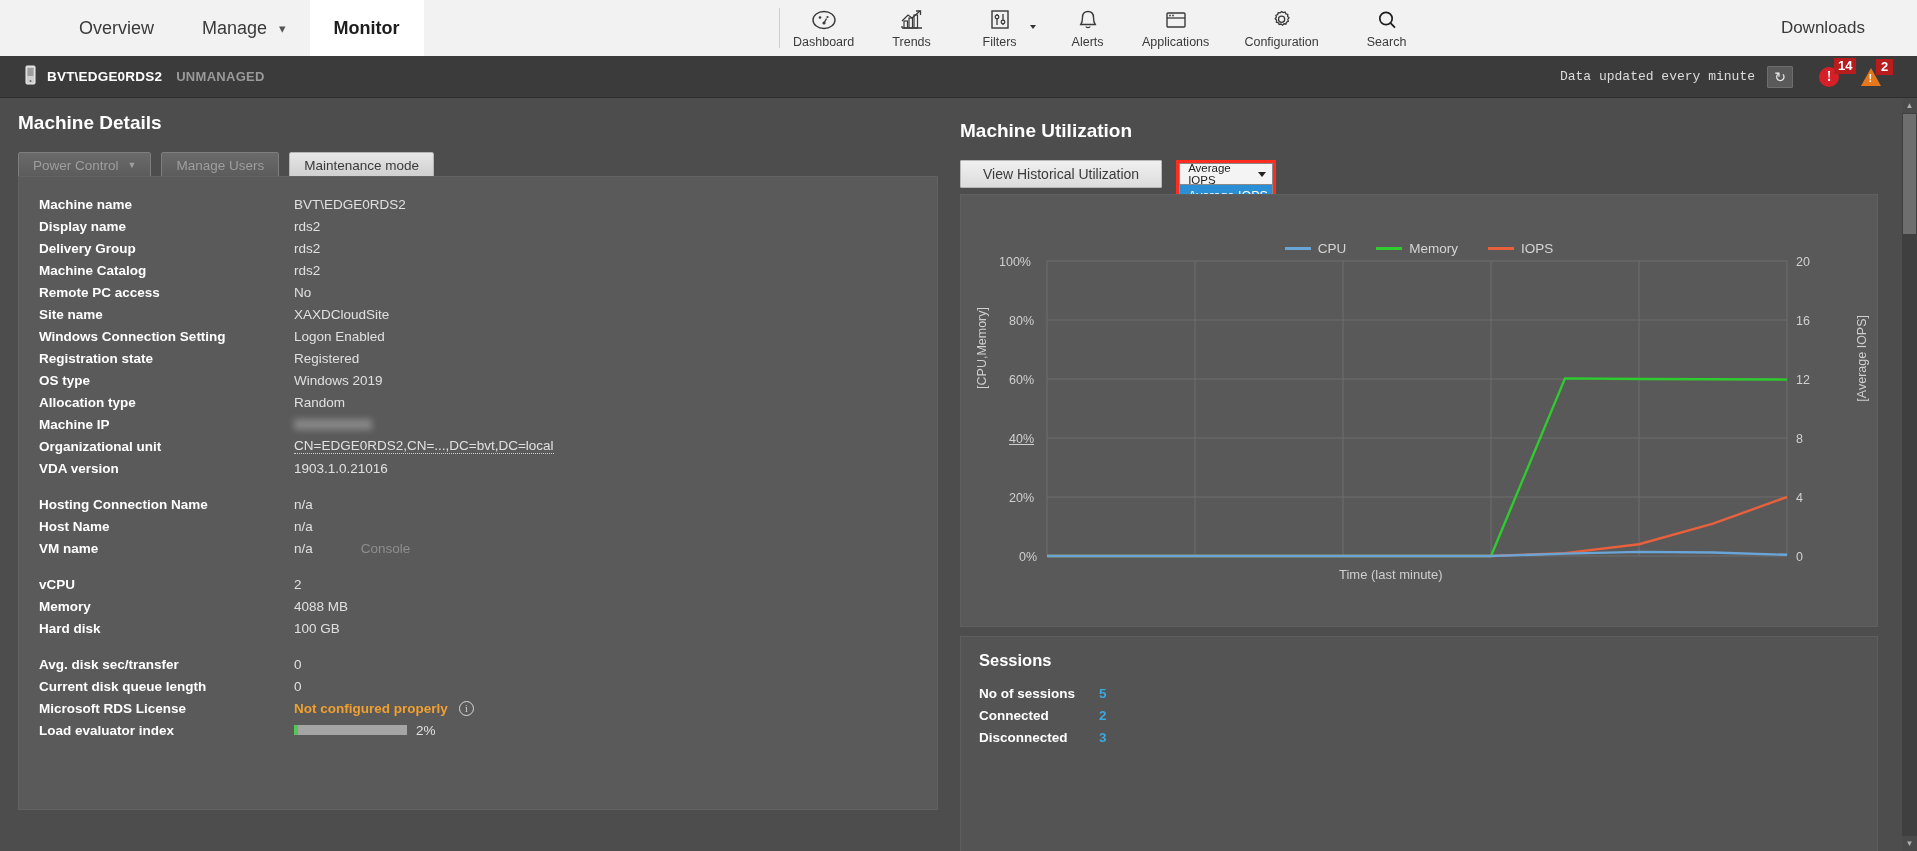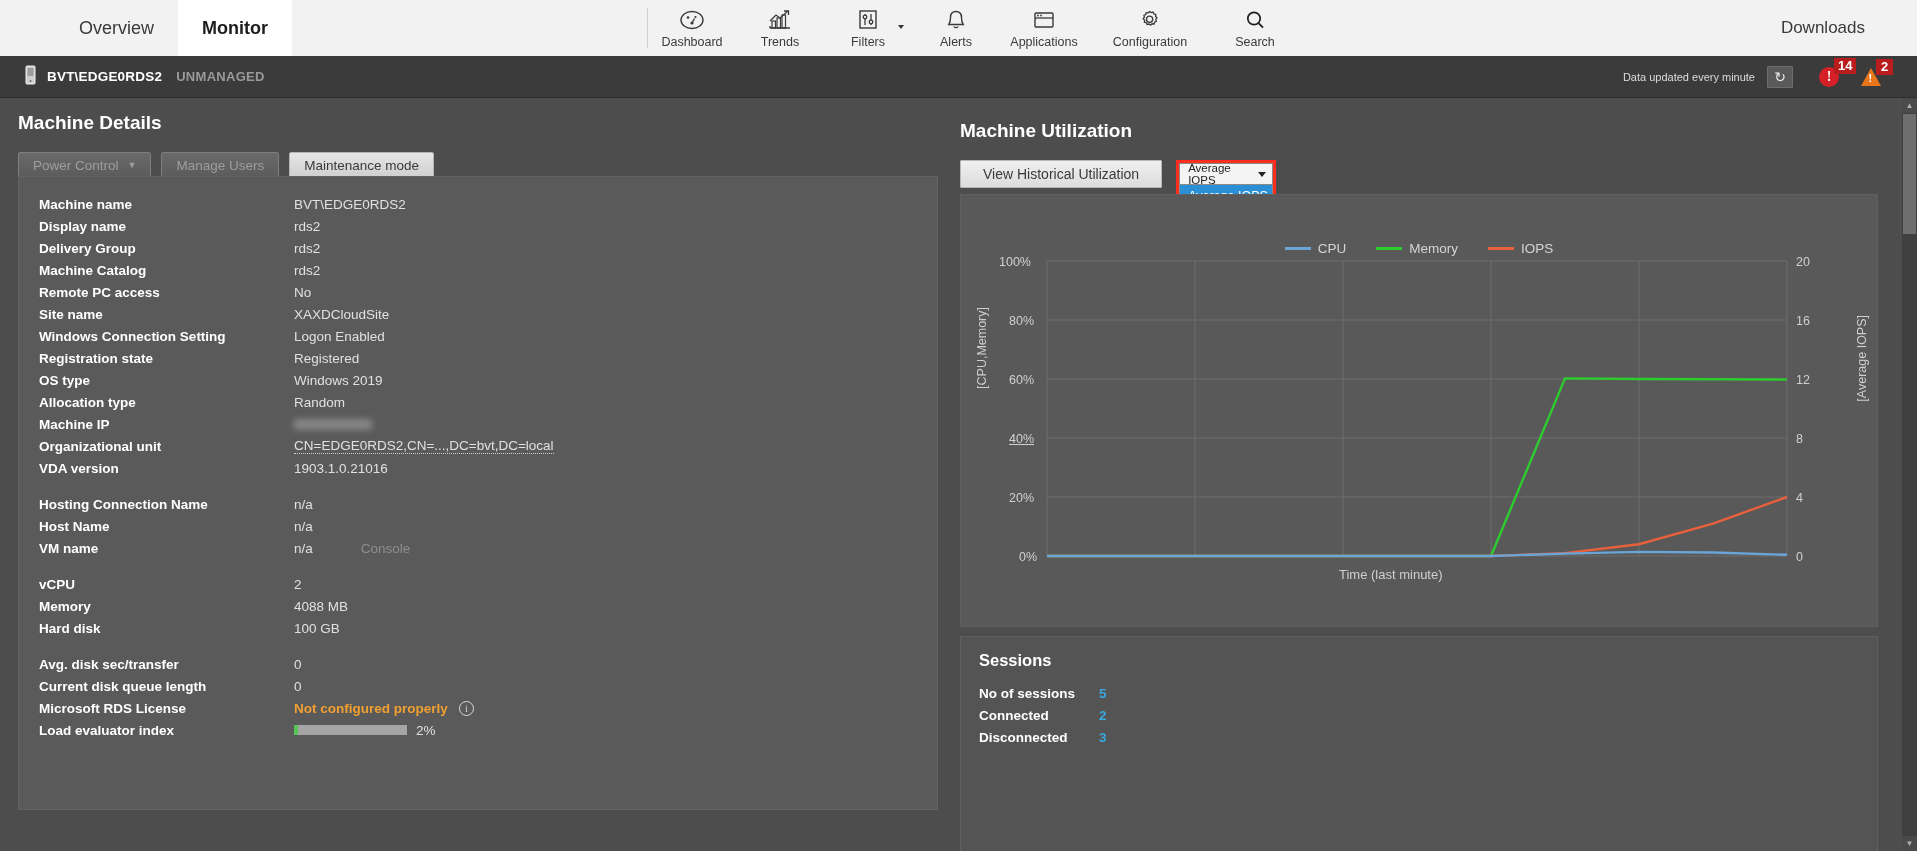--- a/index.html
+++ b/index.html
@@ -56,21 +56,21 @@
     background: #3b3b3b;
     display: flex; align-items: center;
     border-bottom: 1px solid #2e2e2e;
   }
   .machine-chip { display: flex; align-items: center; margin-left: 24px; }
   .machine-chip .srv { margin-right: 10px; }
   .machine-chip .mname { font-size: 13.5px; color: #ffffff; font-weight: bold; letter-spacing: .2px; }
   .machine-chip .mstate { font-size: 13px; color: #9a9a9a; font-weight: bold; margin-left: 14px; letter-spacing: .3px; }
 
   .sub-right { margin-left: auto; display: flex; align-items: center; padding-right: 14px; }
-  .upd-text { font-size: 11px; color: #dcdcdc; margin-right: 12px; }
+  .upd-text { font-size: 13px; color: #dcdcdc; margin-right: 12px; font-family: Liberation Mono, monospace; }
   .refresh-btn {
     width: 26px; height: 22px; background: #5a5a5a; border: 1px solid #6d6d6d;
     display: flex; align-items: center; justify-content: center; cursor: pointer;
     color: #e8e8e8; font-size: 14px; border-radius: 1px;
   }
   .badge-group { display: flex; align-items: center; margin-left: 26px; }
   .badge-item { position: relative; display: flex; align-items: center; margin-right: 22px; cursor: pointer; }
   .b-circle {
     width: 20px; height: 20px; border-radius: 50%; background: #d62027;
     color: #fff; font-size: 14px; font-weight: bold;
@@ -179,20 +179,24 @@
   .sb-arrow { width: 15px; height: 15px; display: flex; align-items: center; justify-content: center; color: #b0b0b0; font-size: 8px; background: #4a4a4a; }
   .sb-thumb { position: absolute; top: 16px; left: 1px; width: 13px; height: 120px; background: #6e6e6e; }
 </style>
 </head>
 <body>
 
 <div class="topnav">
   <div class="nav-left">
     <div class="nav-tab first">
       <span>Overview</span>
+    </div>
+    <div class="nav-tab">
+      <span>Manage</span>
+      <span class="chev">▾</span>
     </div>
     <div class="nav-tab active">
       <span>Monitor</span>
     </div>
   </div>
 
   <div class="nav-spacer"></div>
   <div class="vdiv"></div>
 
   <div class="nav-icons">

